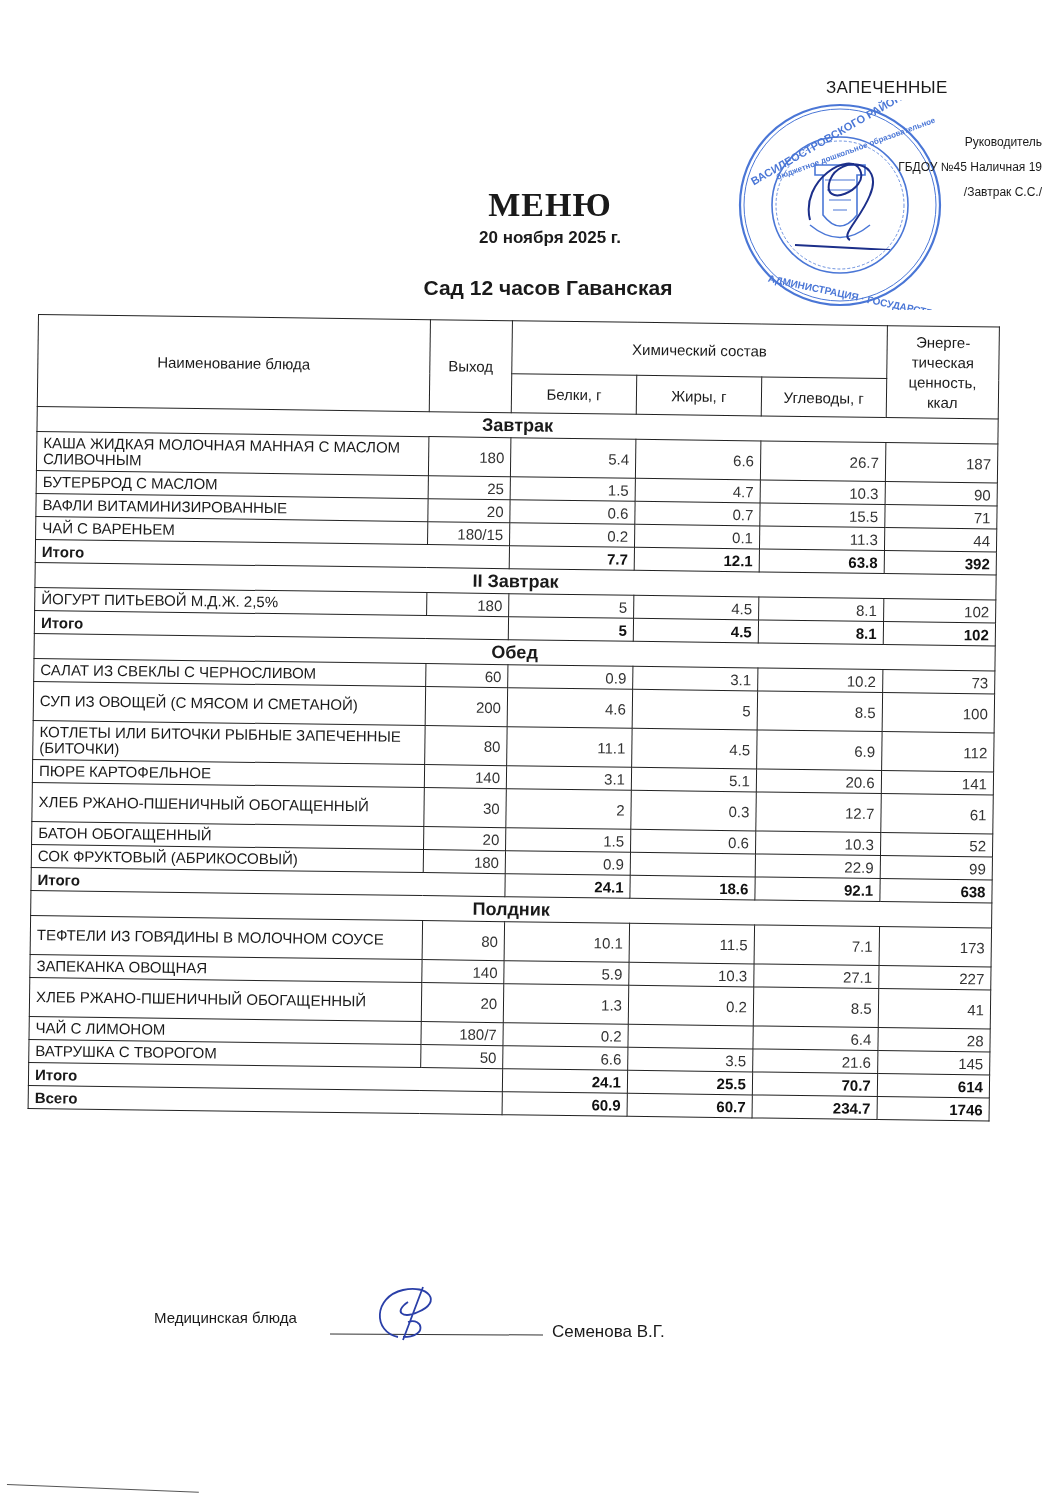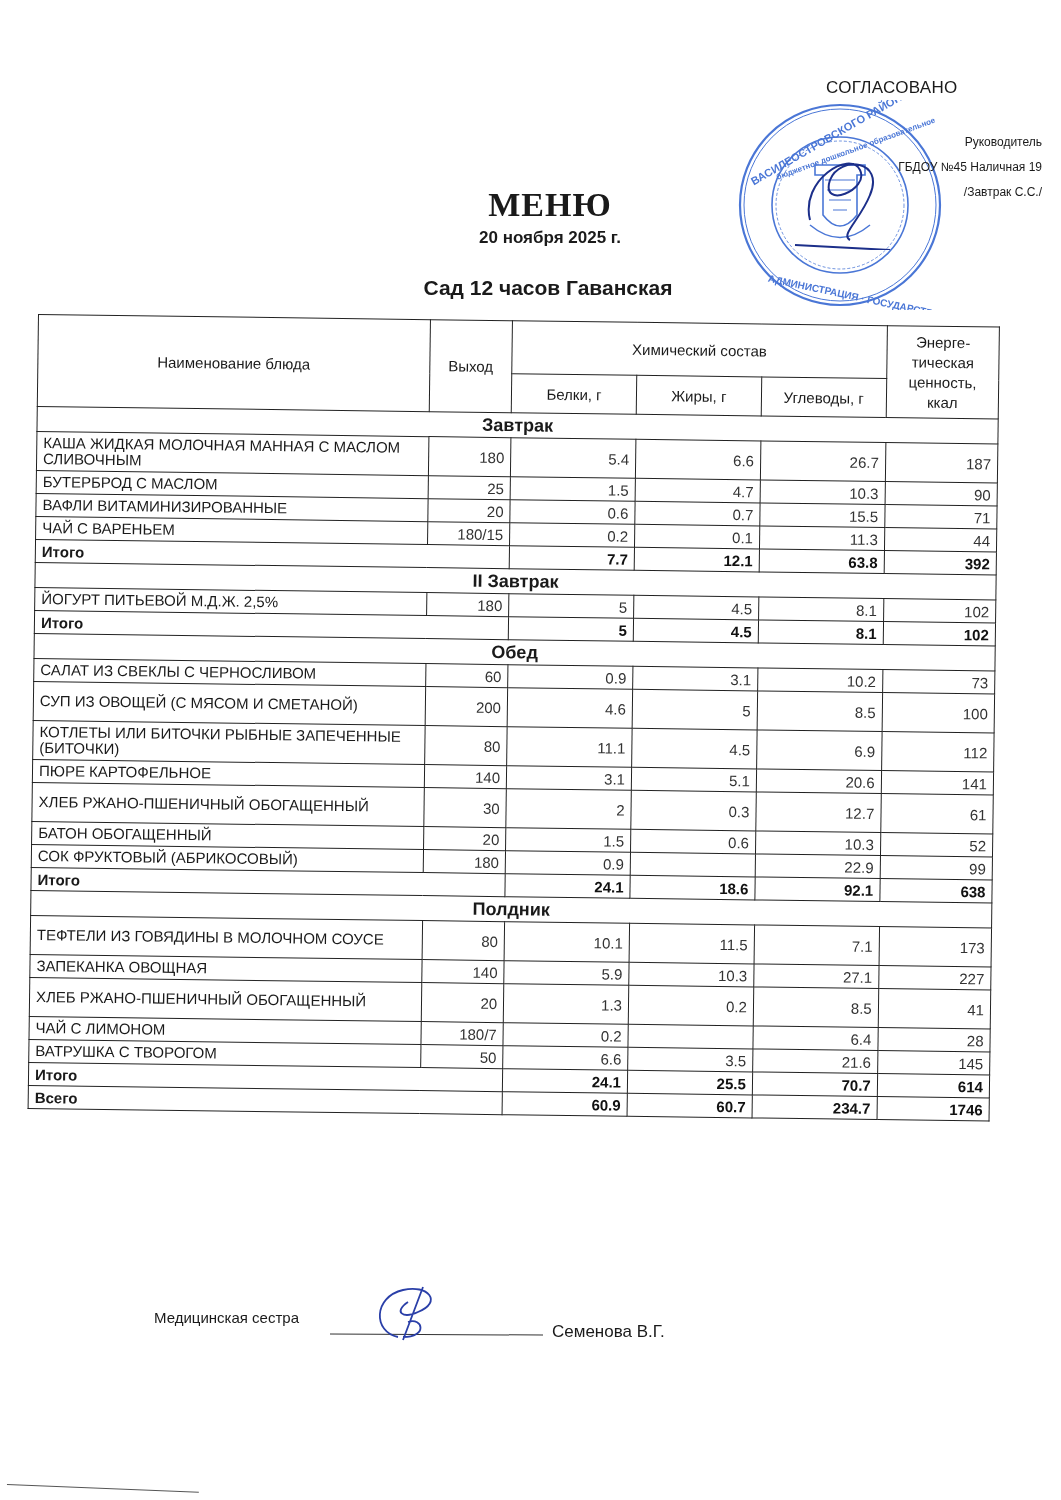--- a/index.html
+++ b/index.html
@@ -49,21 +49,21 @@
   .nurse-line { position:absolute; left:330px; top:1334px; width:213px; height:1px; background:#333; transform:rotate(0.3deg); }
   .nurse-name { position:absolute; left:552px; top:1322px; font-size:17px; }
   .nurse-sign { position:absolute; left:368px; top:1282px; width:80px; height:60px; }
   .corner-line { position:absolute; left:7px; top:1484px; width:192px; height:1px; background:#555; transform:rotate(2.3deg); transform-origin:0 0; }
 </style>
 </head>
 <body>
 
 <div class="page">
 
-  <div class="approval-title">СОГЛАСОВАНО</div>
+  <div class="approval-title">ЗАПЕЧЕННЫЕ</div>
 
   <svg class="stamp" viewBox="0 0 210 210">
     <g fill="none" stroke="#2b5fcf">
       <circle cx="105" cy="105" r="100" stroke-width="2.2"></circle>
       <circle cx="105" cy="105" r="96" stroke-width="1"></circle>
       <circle cx="105" cy="105" r="68" stroke-width="1.6"></circle>
       <circle cx="105" cy="105" r="64" stroke-width="0.8" stroke-dasharray="3 2"></circle>
       <path d="M80 65 h50 v10 h-8 v40 q-17 22 -34 0 v-40 h-8 z" stroke-width="1.6"></path>
       <path d="M90 80 l30 0 M92 90 l26 0 M94 100 l22 0 M98 110 l14 0" stroke-width="1.2"></path>
       <path d="M75 125 q30 25 60 0" stroke-width="1.5"></path>
@@ -291,21 +291,21 @@
             <td class="total-label" colspan="2">Всего</td>
             <td class="num bold">60.9</td>
             <td class="num bold">60.7</td>
             <td class="num bold">234.7</td>
             <td class="num bold">1746</td>
           </tr>
         </tbody>
     </table>
   </div>
 
-  <div class="nurse-label">Медицинская сестра</div>
+  <div class="nurse-label">Медицинская блюда</div>
   <div class="nurse-line"></div>
   <svg class="nurse-sign" viewBox="0 0 80 60">
     <path d="M30 55 C5 50, 5 15, 35 8 C60 2, 75 20, 50 30 C35 37, 25 30, 40 20 M55 5 L35 58 M40 40 C55 35, 60 55, 35 55" fill="none" stroke="#2a3fa8" stroke-width="1.8"></path>
   </svg>
   <div class="nurse-name">Семенова В.Г.</div>
 
   <div class="corner-line"></div>
 </div>
 
 </body></html>

